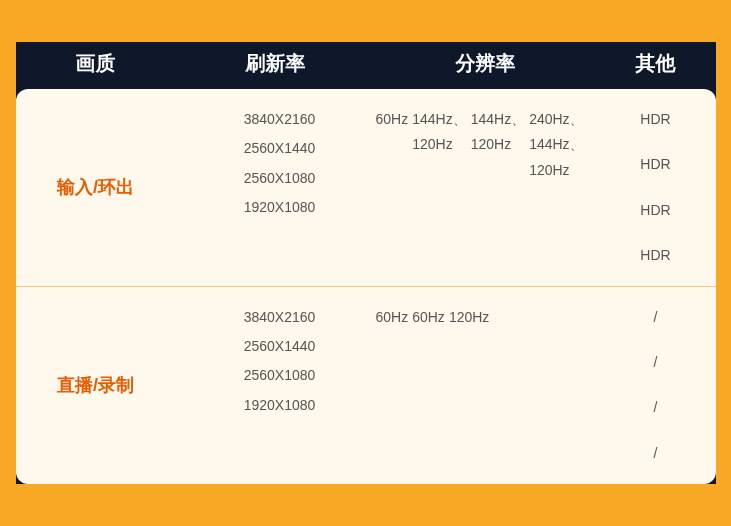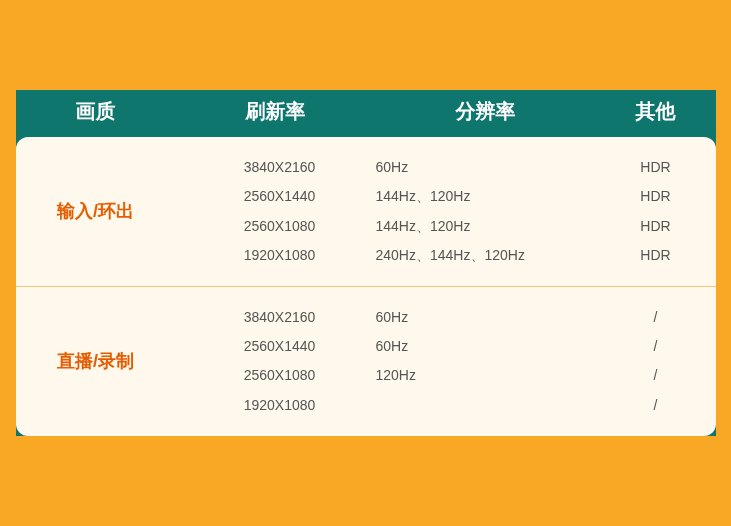--- a/index.html
+++ b/index.html
@@ -9,21 +9,21 @@
       height: 526px;
       background: #f9a825;
       font-family: "PingFang SC", "Microsoft YaHei", "SimHei", sans-serif;
       display: flex;
       align-items: center;
       justify-content: center;
     }
 
     .container {
       width: 700px;
-      background: #0f766e;
+      background: #0f172a;
     }
 
     
     .header-row {
       display: grid;
       grid-template-columns: 160px 200px 220px 120px;
       padding: 8px 0 12px 0;
     }
 
     .header-cell {
@@ -64,28 +64,27 @@
     .col-resolutions {
       display: flex;
       flex-direction: column;
       gap: 4px;
       padding-left: 8px;
       align-items: center;
     }
 
     .col-refresh {
       display: flex;
-      flex-direction: column;
       gap: 4px;
     }
 
     .col-other {
       display: flex;
       flex-direction: column;
-      gap: 4px;
+      gap: 20px;
       align-items: center;
     }
 
     .cell-line {
       font-size: 14px;
       color: #555;
       line-height: 1.8;
     }
   </style>
 </head>

